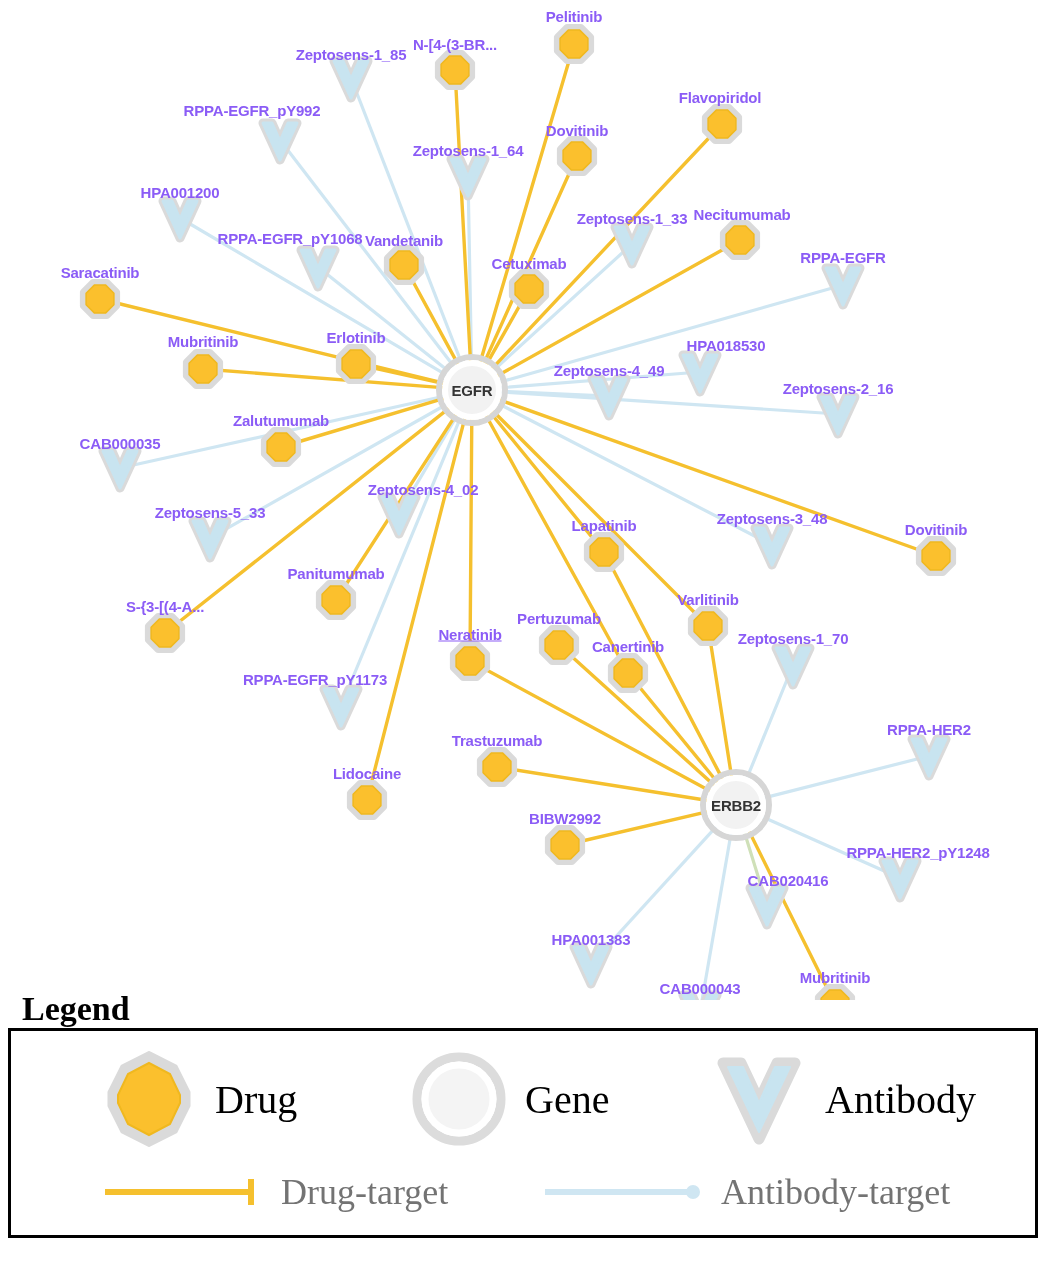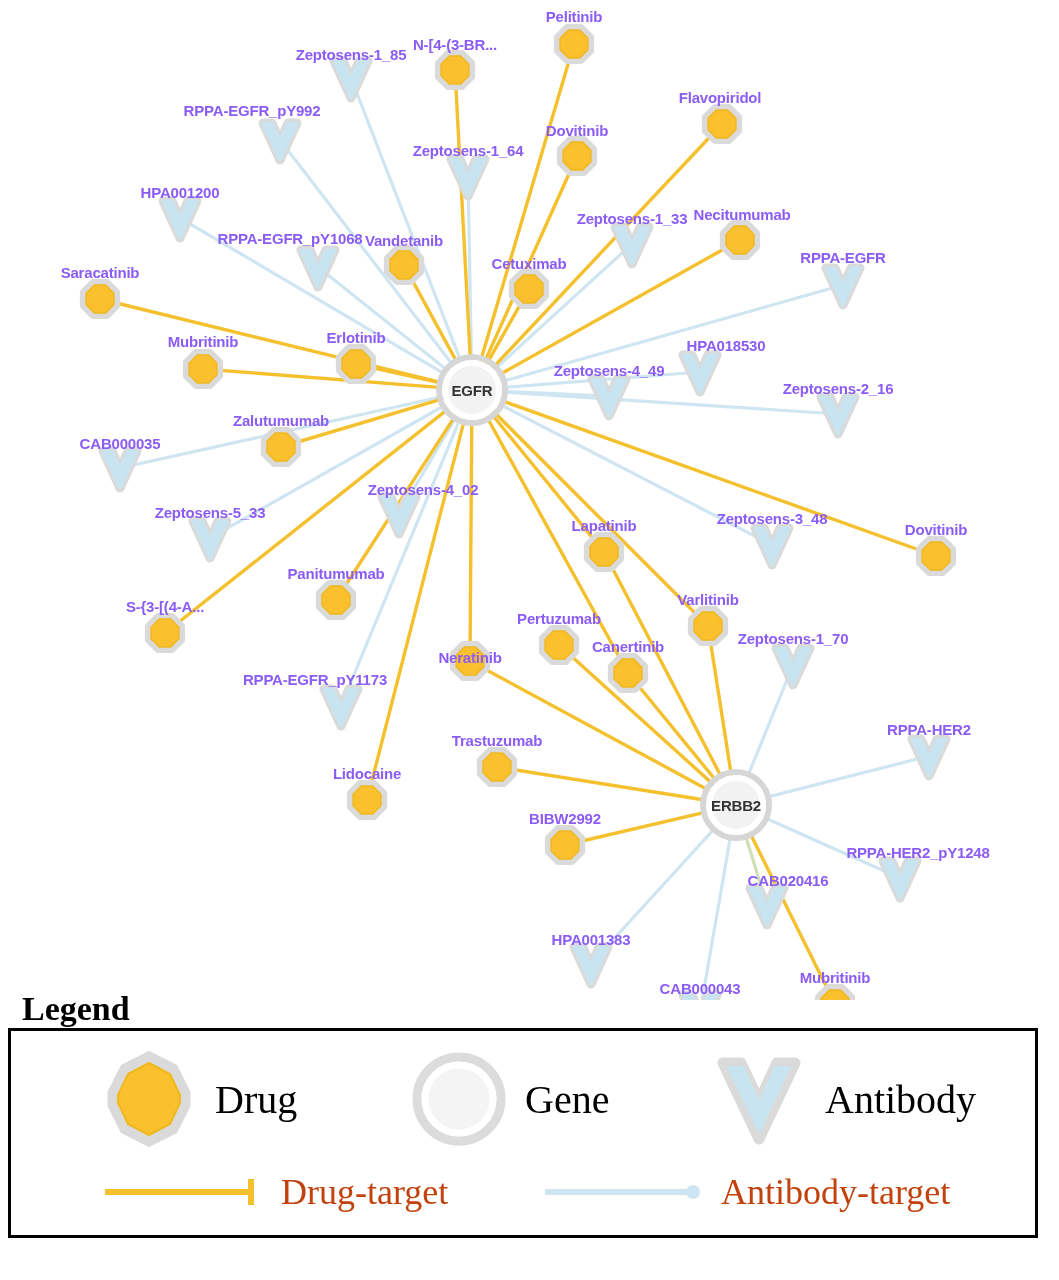--- a/index.html
+++ b/index.html
@@ -37,21 +37,21 @@
   .legend-text{
     font-family:"Liberation Serif",serif;
     font-size:40px;
     color:#000;
     margin-left:18px;
   }
   .legend-row2{position:absolute;top:140px;left:0;width:100%;height:60px;}
   .legend-text-sm{
     font-family:"Liberation Serif",serif;
     font-size:36px;
-    color:#c2410c;
+    color:#737373;
     margin-left:10px;
   }
 </style>
 </head>
 <body>
 
 <div id="graph">
   <svg id="svg" width="1059" height="1000">
       <line x1="351" y1="78" x2="461.15257395583075" y2="362.02977747288594" stroke="#CFE6F2" stroke-width="3.2" stroke-linecap="round"></line>
       <line x1="280" y1="140" x2="453.7270801056504" y2="366.2071355542322" stroke="#CFE6F2" stroke-width="3.2" stroke-linecap="round"></line>
@@ -297,21 +297,21 @@
       <div class="node-label" style="left: 100px; top: 272px;">Saracatinib</div>
       <div class="node-label" style="left: 356px; top: 337px;">Erlotinib</div>
       <div class="node-label" style="left: 203px; top: 341px;">Mubritinib</div>
       <div class="node-label" style="left: 281px; top: 420px;">Zalutumumab</div>
       <div class="node-label" style="left: 936px; top: 529px;">Dovitinib</div>
       <div class="node-label" style="left: 604px; top: 525px;">Lapatinib</div>
       <div class="node-label" style="left: 336px; top: 573px;">Panitumumab</div>
       <div class="node-label" style="left: 708px; top: 599px;">Varlitinib</div>
       <div class="node-label" style="left: 165px; top: 606px;">S-{3-[(4-A...</div>
       <div class="node-label" style="left: 559px; top: 618px;">Pertuzumab</div>
-      <div class="node-label" style="left: 470px; top: 657px;">Neratinib</div>
+      <div class="node-label" style="left: 470px; top: 634px; text-decoration: underline;">Neratinib</div>
       <div class="node-label" style="left: 628px; top: 646px;">Canertinib</div>
       <div class="node-label" style="left: 497px; top: 740px;">Trastuzumab</div>
       <div class="node-label" style="left: 367px; top: 773px;">Lidocaine</div>
       <div class="node-label" style="left: 565px; top: 818px;">BIBW2992</div>
       <div class="node-label" style="left: 835px; top: 977px;">Mubritinib</div>
       <div class="node-label" style="left: 351px; top: 54px;">Zeptosens-1_85</div>
       <div class="node-label" style="left: 252px; top: 110px;">RPPA-EGFR_pY992</div>
       <div class="node-label" style="left: 468px; top: 150px;">Zeptosens-1_64</div>
       <div class="node-label" style="left: 180px; top: 192px;">HPA001200</div>
       <div class="node-label" style="left: 632px; top: 218px;">Zeptosens-1_33</div>

